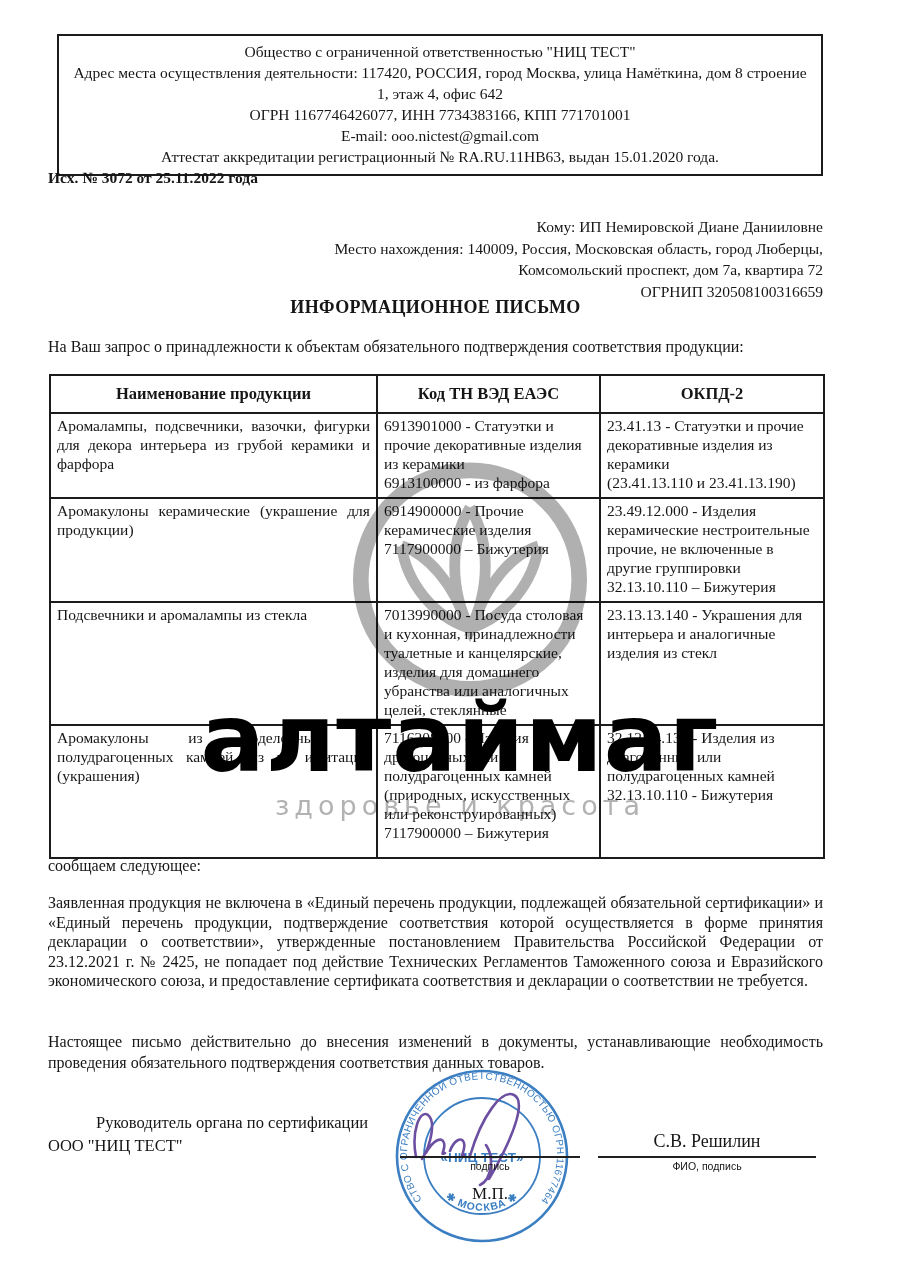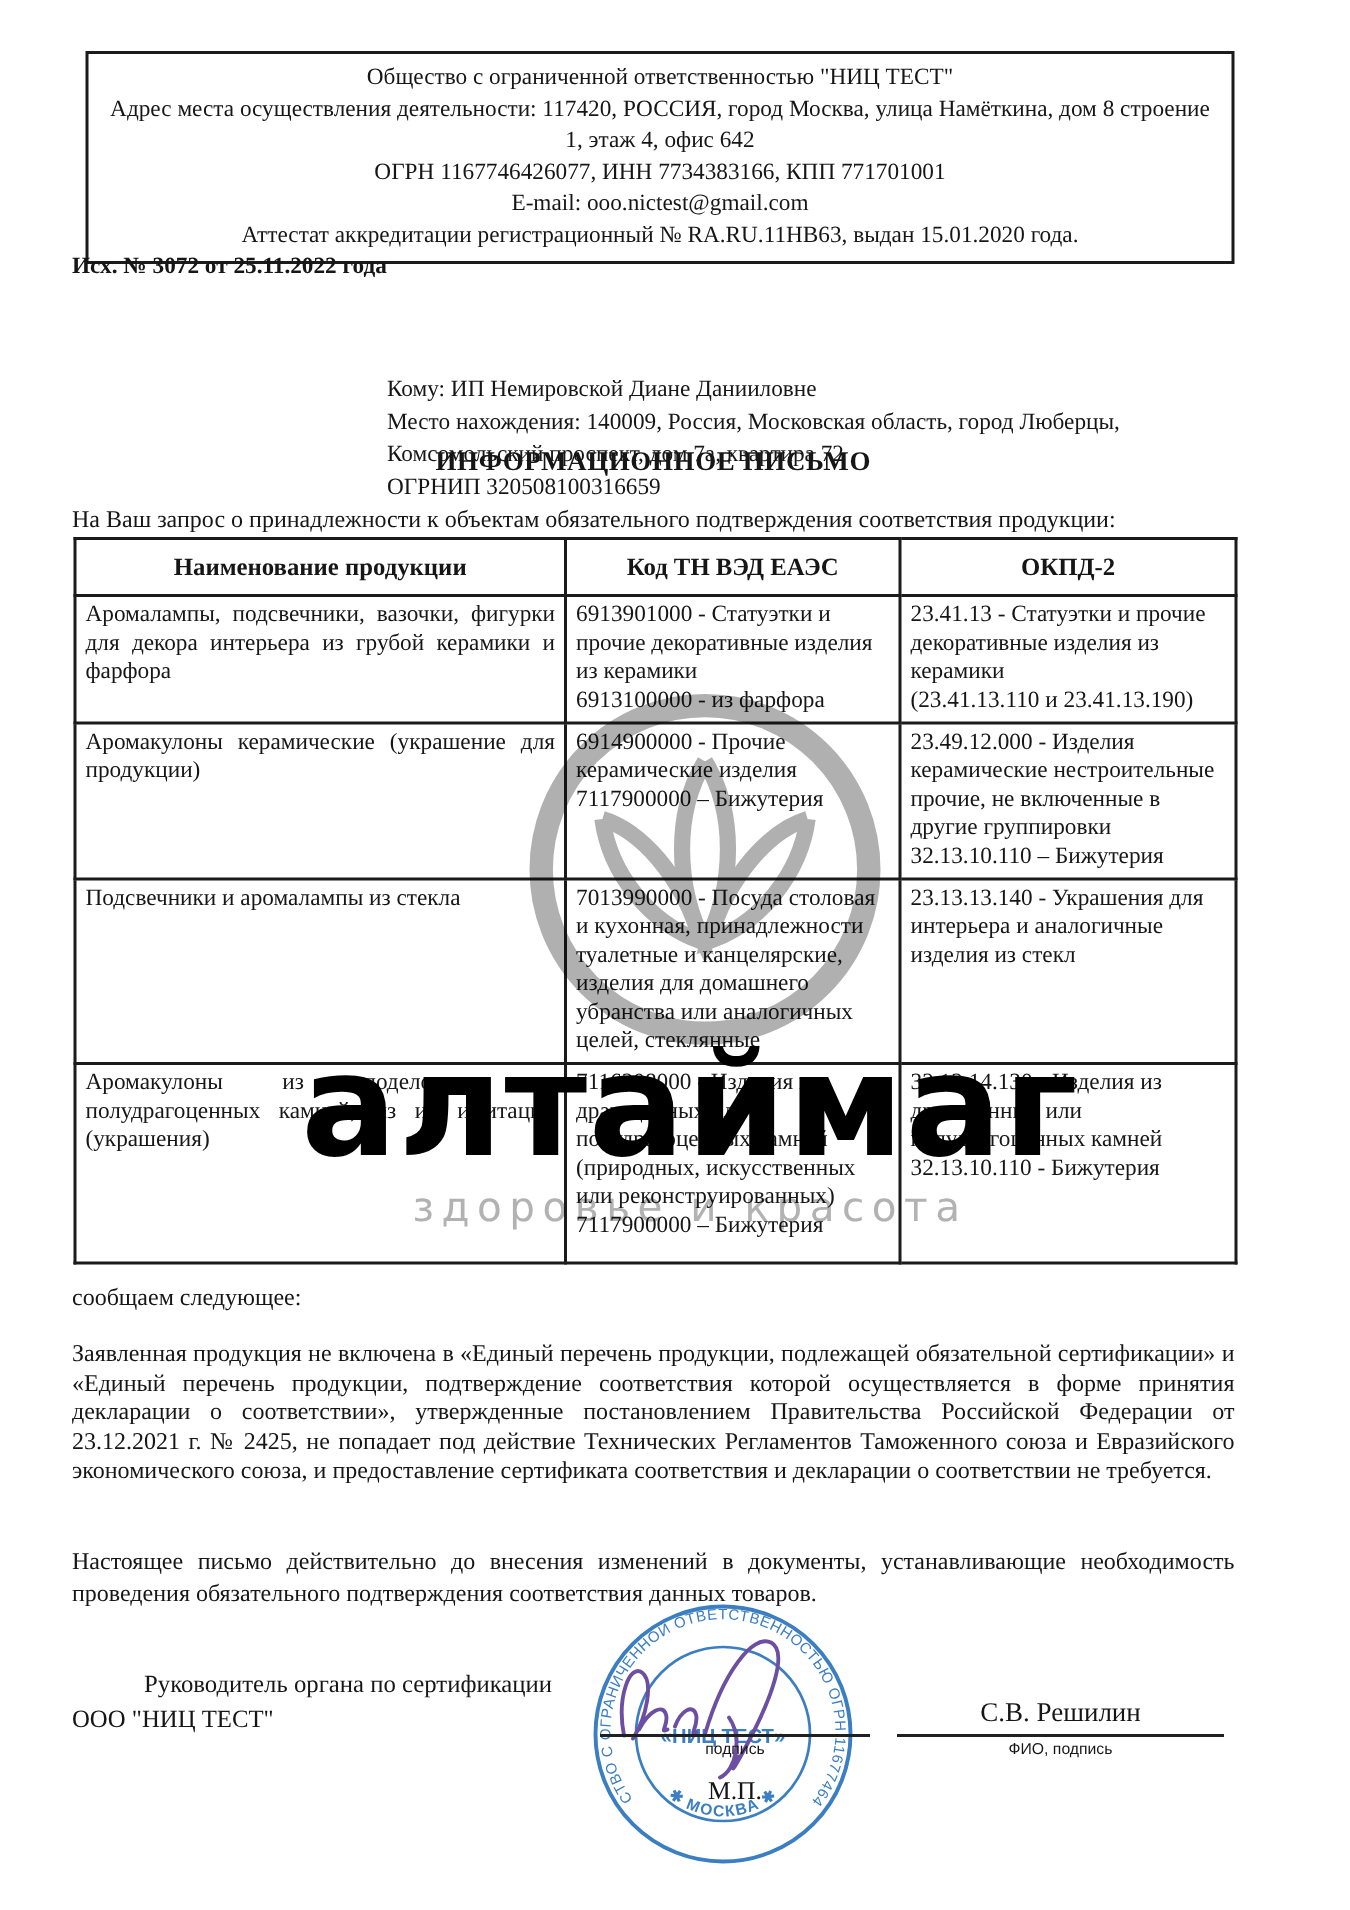--- a/index.html
+++ b/index.html
@@ -19,32 +19,32 @@
     border: 2px solid #1b1b1b;
     padding: 5px 14px 7px;
     text-align: center;
     font-size: 15.5px; line-height: 21px;
   }
 
   .ref-line { left: 48px; top: 169px; font-weight: bold; font-size: 15.5px; }
 
   .recipient {
     top: 216px; right: 77px; width: 565px;
-    text-align: left; font-size: 15.5px; line-height: 21.5px; margin-top: 33px;
+    text-align: right; font-size: 15.5px; line-height: 21.5px;
   }
 
   .doc-title {
     left: 48px; top: 297px; width: 775px;
     text-align: center; font-weight: bold; font-size: 18px; letter-spacing: .4px;
   }
 
   .intro { left: 48px; top: 338px; width: 785px; font-size: 16px; }
 
   table.products {
-    position: absolute; left: 49px; top: 358px; width: 774px;
+    position: absolute; left: 49px; top: 374px; width: 774px;
     border-collapse: collapse; table-layout: fixed; border-radius: 15px;
   }
   table.products th, table.products td { border: 2px solid #1b1b1b; }
   table.products th {
     font-size: 16.5px; font-weight: bold; text-align: center;
     padding: 7px 4px; height: 38px; vertical-align: middle;
   }
   table.products td {
     font-size: 15.5px; line-height: 19px; vertical-align: top;
     padding: 2px 6px 5px; white-space: pre-line;

